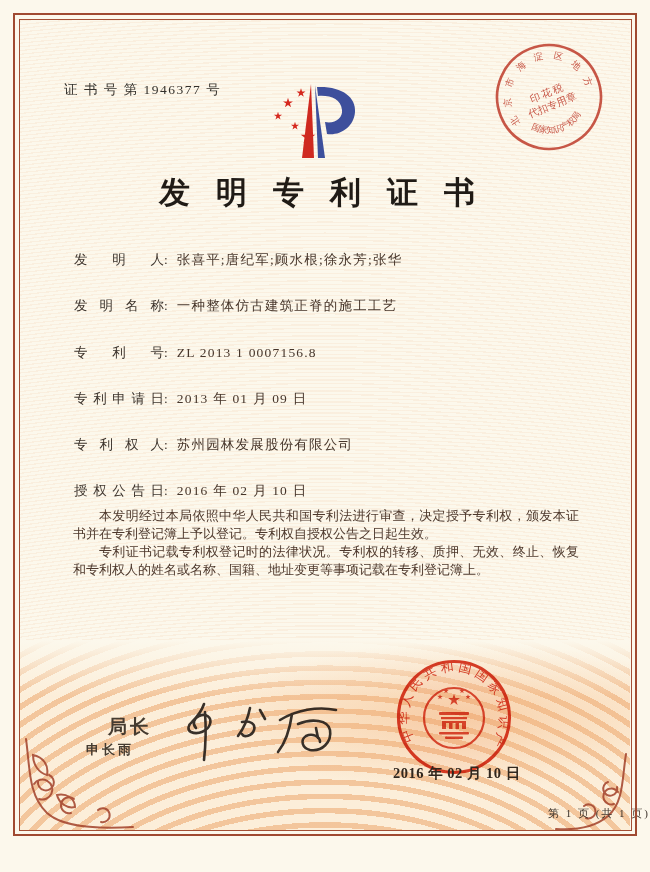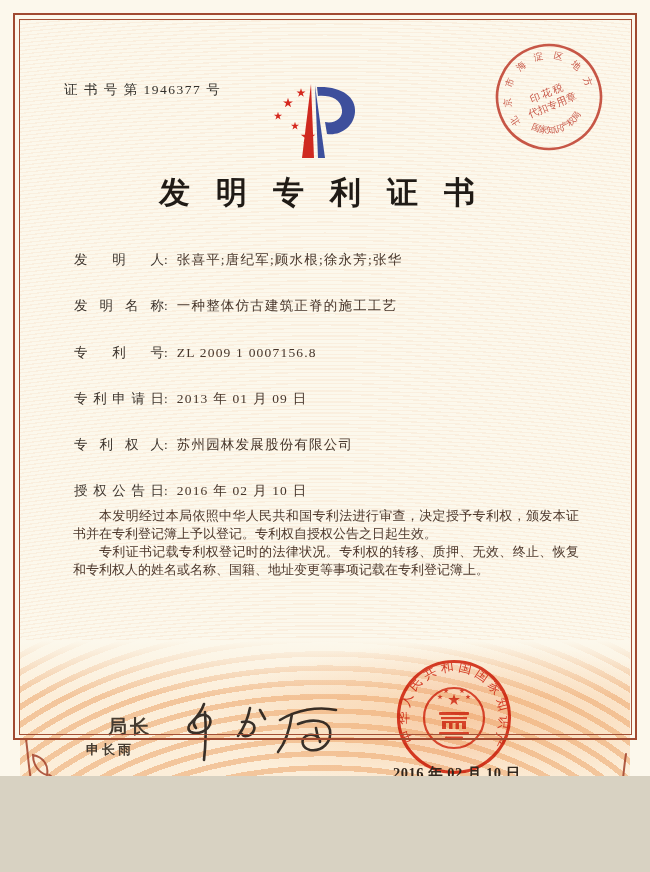--- a/index.html
+++ b/index.html
@@ -1,16 +1,16 @@
 <!DOCTYPE html>
 <html><head>
 <meta charset="utf-8">
 <style>
   html,body{margin:0;padding:0;background:#d8d2c2;}
-  .page{position:relative;width:650px;height:776px;background:#fcf8ec;overflow:hidden;
+  .page{position:relative;width:650px;height:872px;background:#fcf8ec;overflow:hidden;
         font-family:"Liberation Serif","DejaVu Serif",serif;color:#3e332b;}
   .frame-outer{position:absolute;left:13px;top:13px;right:13px;bottom:36px;
         border:2.5px solid #a04a31;pointer-events:none;z-index:6;}
   .frame-inner{position:absolute;left:18.5px;top:18.5px;right:18.5px;bottom:41px;
         border:1px solid #a34f35;pointer-events:none;z-index:6;}
   .texture{position:absolute;left:20px;right:20px;top:20px;height:622px;
         background:repeating-radial-gradient(150% 120% at 50% 320%,rgba(240,190,150,.16) 0 1.5px,transparent 1.5px 4.5px);}
   .lower-zone{position:absolute;left:20px;right:20px;top:640px;height:190px;background:#fbeedb;
         background-image:repeating-radial-gradient(140% 100% at 50% 260%,rgba(235,158,94,.5) 0 1.6px,rgba(252,238,217,.95) 1.6px 4.2px);}
   .lower-zone::before{content:"";position:absolute;inset:0;
@@ -115,21 +115,21 @@
   <div class="title">发明专利证书</div>
 
   <div class="fields">
     <div class="field-row">
       <span class="f-label">发明人</span><span class="f-colon">:</span><span class="f-value">张喜平;唐纪军;顾水根;徐永芳;张华</span>
     </div>
     <div class="field-row">
       <span class="f-label">发明名称</span><span class="f-colon">:</span><span class="f-value">一种整体仿古建筑正脊的施工工艺</span>
     </div>
     <div class="field-row">
-      <span class="f-label">专利号</span><span class="f-colon">:</span><span class="f-value">ZL 2009 1 0007156.8</span>
+      <span class="f-label">专利号</span><span class="f-colon">:</span><span class="f-value">ZL 2013 1 0007156.8</span>
     </div>
     <div class="field-row">
       <span class="f-label">专利申请日</span><span class="f-colon">:</span><span class="f-value">2013 年 01 月 09 日</span>
     </div>
     <div class="field-row">
       <span class="f-label">专利权人</span><span class="f-colon">:</span><span class="f-value">苏州园林发展股份有限公司</span>
     </div>
     <div class="field-row">
       <span class="f-label">授权公告日</span><span class="f-colon">:</span><span class="f-value">2016 年 02 月 10 日</span>
     </div>

